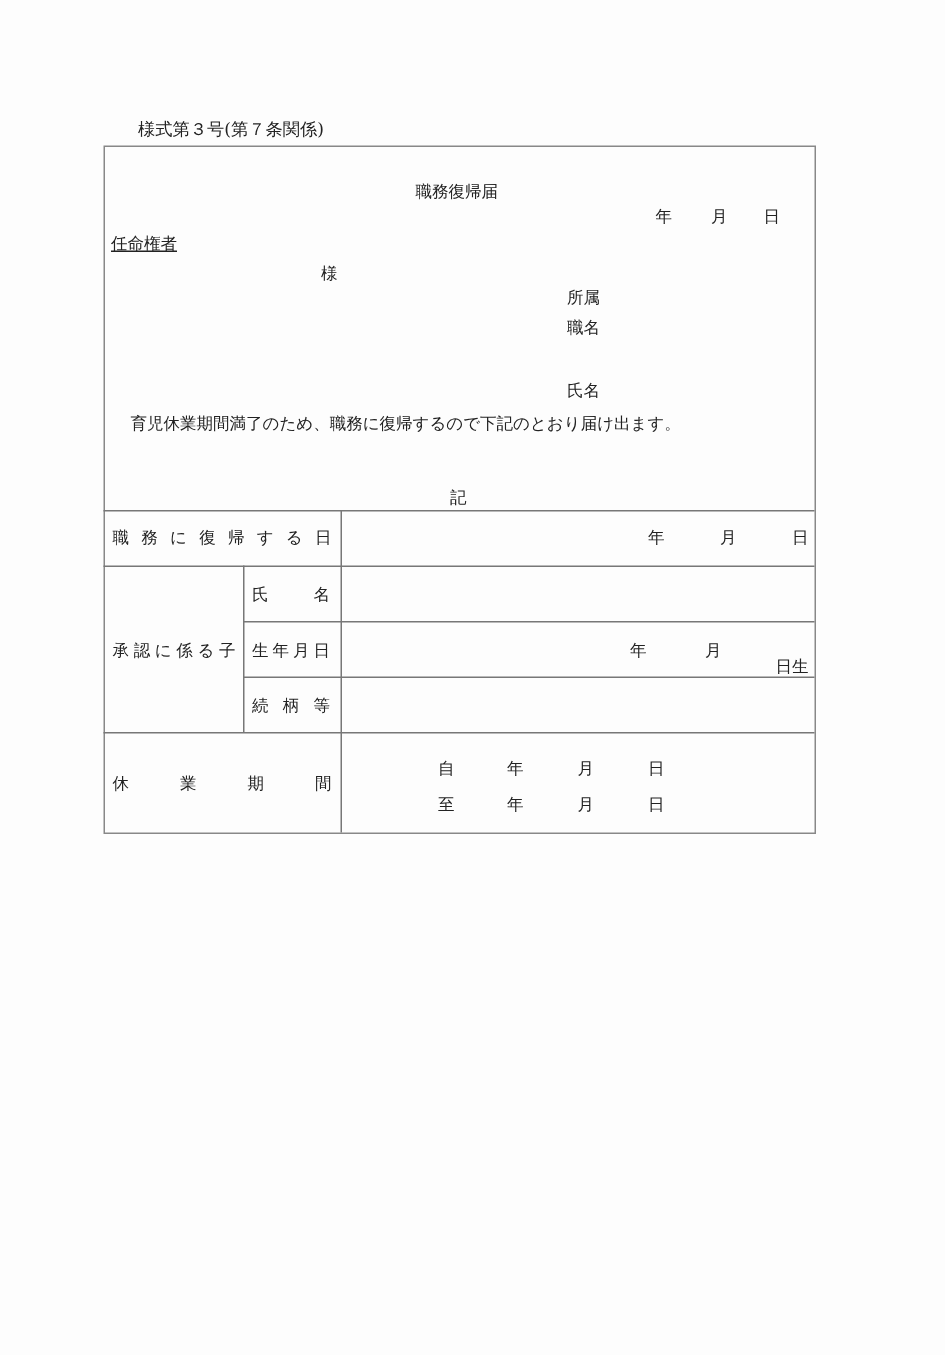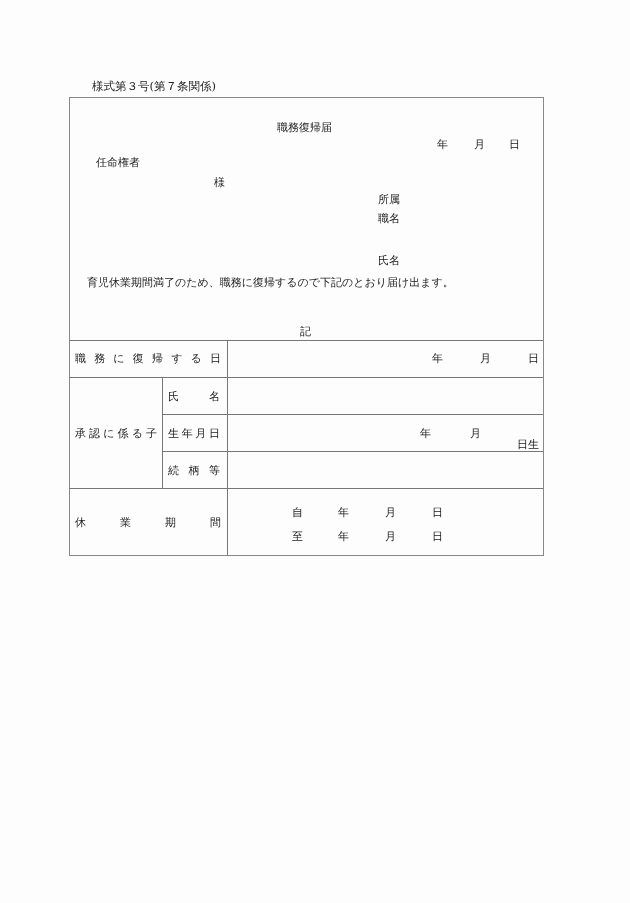--- a/index.html
+++ b/index.html
@@ -18,21 +18,21 @@
 <body>
 
 <div class="abs form-label">様式第３号(第７条関係)</div>
 
 <div class="box"></div>
 
 <div class="abs" style="left:277px;top:122px;">職務復帰届</div>
 <div class="abs" style="left:437px;top:139px;">年</div>
 <div class="abs" style="left:474px;top:139px;">月</div>
 <div class="abs" style="left:509px;top:139px;">日</div>
-<div class="abs" style="left:96px;top:157px;">任命権者</div>
+<div class="abs" style="left:74px;top:157px;text-decoration:underline;">任命権者</div>
 <div class="abs" style="left:214px;top:177px;">様</div>
 <div class="abs" style="left:378px;top:195px;font-family:Liberation Mono, monospace;">所属</div>
 <div class="abs" style="left:378px;top:213px;">職名</div>
 <div class="abs" style="left:378px;top:216px;margin-top:39px;">氏名</div>
 <div class="abs" style="left:87px;top:277px;">育児休業期間満了のため、職務に復帰するので下記のとおり届け出ます。</div>
 <div class="abs" style="left:300px;top:326px;">記</div>
 
 <div class="hline" style="left:69px;top:340px;width:474px;"></div>
 <div class="hline" style="left:69px;top:377px;width:474px;"></div>
 <div class="hline" style="left:162px;top:414px;width:381px;"></div>

